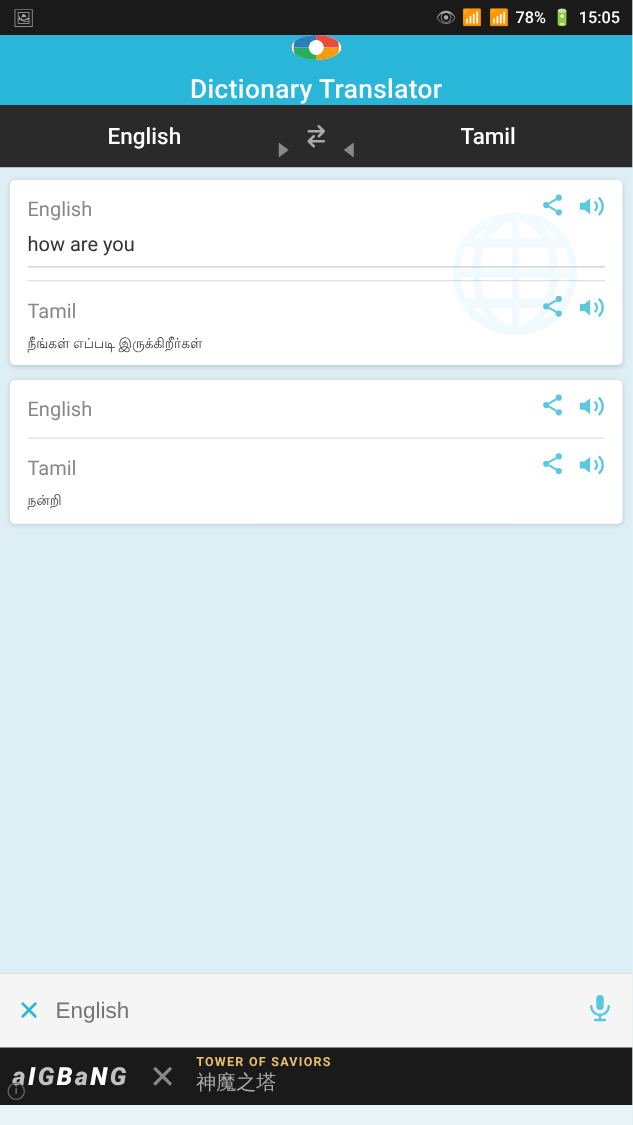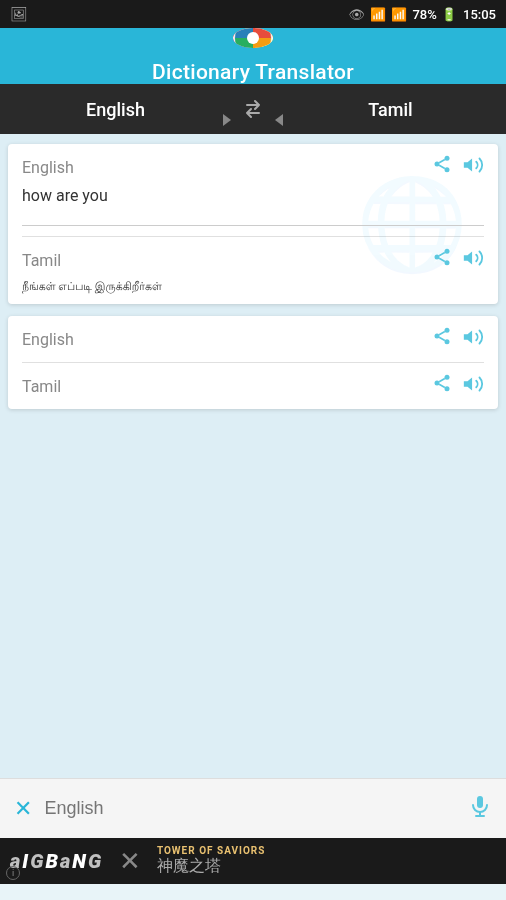--- a/index.html
+++ b/index.html
@@ -174,21 +174,21 @@
       font-size: 16px;
     }
     .card-actions {
       display: flex;
       gap: 10px;
     }
     .section-text {
       color: #333;
       font-size: 16px;
       margin-top: 6px;
-      padding-bottom: 20px;
+      padding-bottom: 8px;
       border-bottom: 1px solid #ccc;
       width: 100%;
     }
     .section-divider {
       height: 1px;
       background: #e0e0e0;
       margin: 0 14px;
     }
     .section-translation {
       color: #333;
@@ -451,20 +451,21 @@
           </span>
           <span>
             <svg class="speaker-svg" viewBox="0 0 24 24" fill="none">
               <polygon points="11,5 6,9 2,9 2,15 6,15 11,19" fill="#5bc8e0"></polygon>
               <path d="M15.54,8.46a5,5,0,0,1,0,7.07" stroke="#5bc8e0" stroke-width="2" stroke-linecap="round"></path>
               <path d="M19.07,4.93a10,10,0,0,1,0,14.14" stroke="#5bc8e0" stroke-width="2" stroke-linecap="round"></path>
             </svg>
           </span>
         </div>
       </div>
+      <div class="section-translation">நன்றி</div>
     </div>
   </div>
 
 </div>
 
 <div class="search-bar">
   <span class="search-clear">✕</span>
   <input class="search-input" type="text" readonly="" placeholder="English" style="">
   <span class="mic-icon">
     <svg width="24" height="24" viewBox="0 0 24 24" fill="#5bc8e0">

